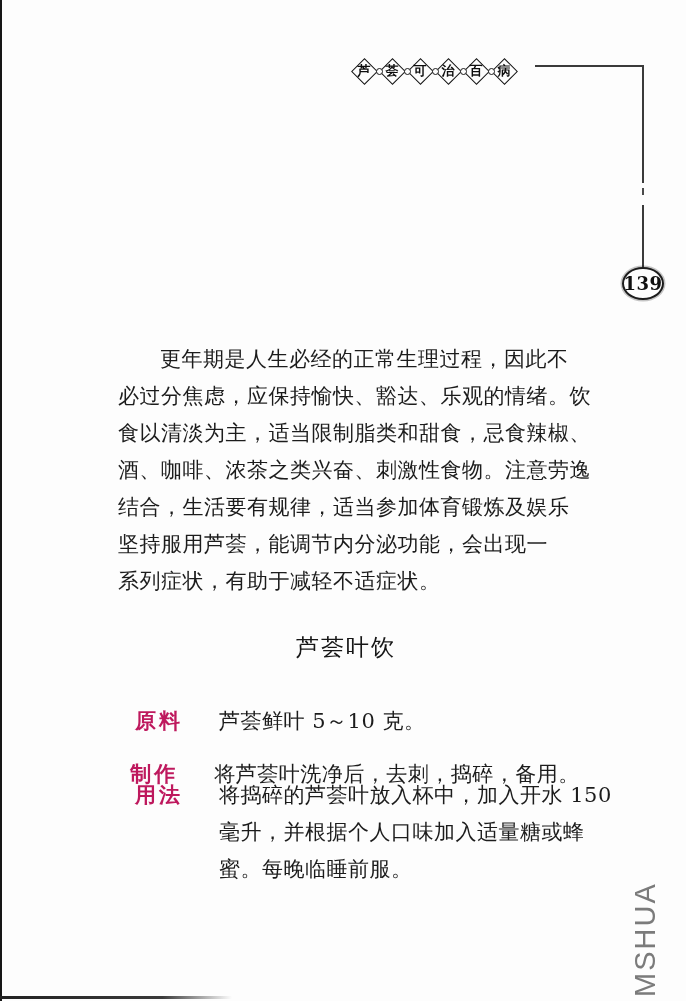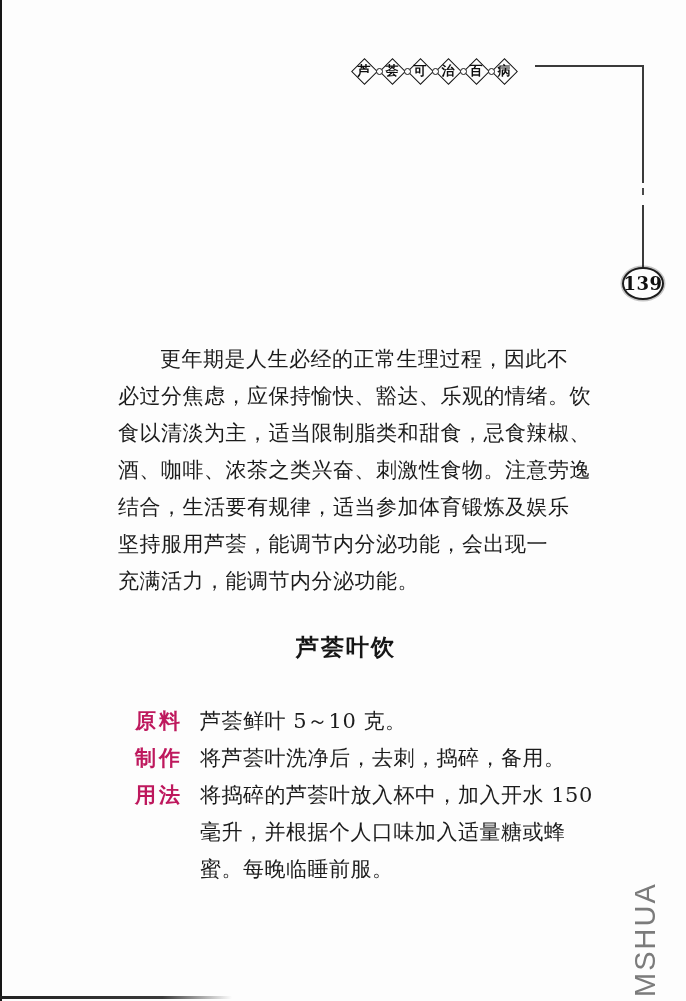--- a/index.html
+++ b/index.html
@@ -131,44 +131,44 @@
   }
   .p1 { top: 127px; }
   .p2 { top: 312px; margin-top: 29px; }
   .p2 .line:first-child { text-indent: 2em; }
   .section-title {
     position: absolute;
     left: 118px; top: 632px;
     width: 456px;
     text-align: center;
     font-family: "DejaVu Sans", "Liberation Sans", sans-serif;
-    font-weight: bold;
+    font-weight: normal;
     font-size: 23px;
     letter-spacing: 2px;
     color: #161616;
   }
   .recipe-row {
     position: absolute;
     left: 135px;
     width: 440px;
     display: flex;
     font-size: 21px;
     line-height: 37px;
   }
   .recipe-label {
     flex: 0 0 65px;
     font-family: "DejaVu Sans", "Liberation Sans", sans-serif;
     font-weight: bold;
     letter-spacing: 3px;
     color: #be185d;
   }
-  .recipe-text { letter-spacing: 0.5px; }
+  .recipe-text { letter-spacing: 0.5px; margin-left: 19px; }
   .recipe-text .line { white-space: nowrap; }
   .row-ingredients { top: 703px; }
-  .row-preparation { top: 740px; }
+  .row-preparation { top: 756px; justify-content: center; }
   .row-usage { top: 777px; }
   .watermark {
     position: absolute;
     left: 585px; top: 920px;
     width: 120px; height: 34px;
     transform: rotate(-90deg);
     transform-origin: center center;
     font-family: "Liberation Sans", "DejaVu Sans", sans-serif;
     font-size: 29px;
     letter-spacing: 2px;
@@ -221,21 +221,21 @@
   </div>
 
 
   <div class="textcol para p2">
     <div class="line">更年期是人生必经的正常生理过程，因此不</div>
     <div class="line">必过分焦虑，应保持愉快、豁达、乐观的情绪。饮</div>
     <div class="line">食以清淡为主，适当限制脂类和甜食，忌食辣椒、</div>
     <div class="line">酒、咖啡、浓茶之类兴奋、刺激性食物。注意劳逸</div>
     <div class="line">结合，生活要有规律，适当参加体育锻炼及娱乐</div>
     <div class="line">坚持服用芦荟，能调节内分泌功能，会出现一</div>
-    <div class="line">充满活力，能调节内分泌功能。</div>
+    <div class="line">系列症状，有助于减轻不适症状。</div>
   </div>
 
   <div class="section-title">芦荟叶饮</div>
 
   <div class="recipe-row row-ingredients">
     <span class="recipe-label">原料</span>
     <span class="recipe-text">
       <span class="line">芦荟鲜叶 5～10 克。</span>
     </span>
   </div>

